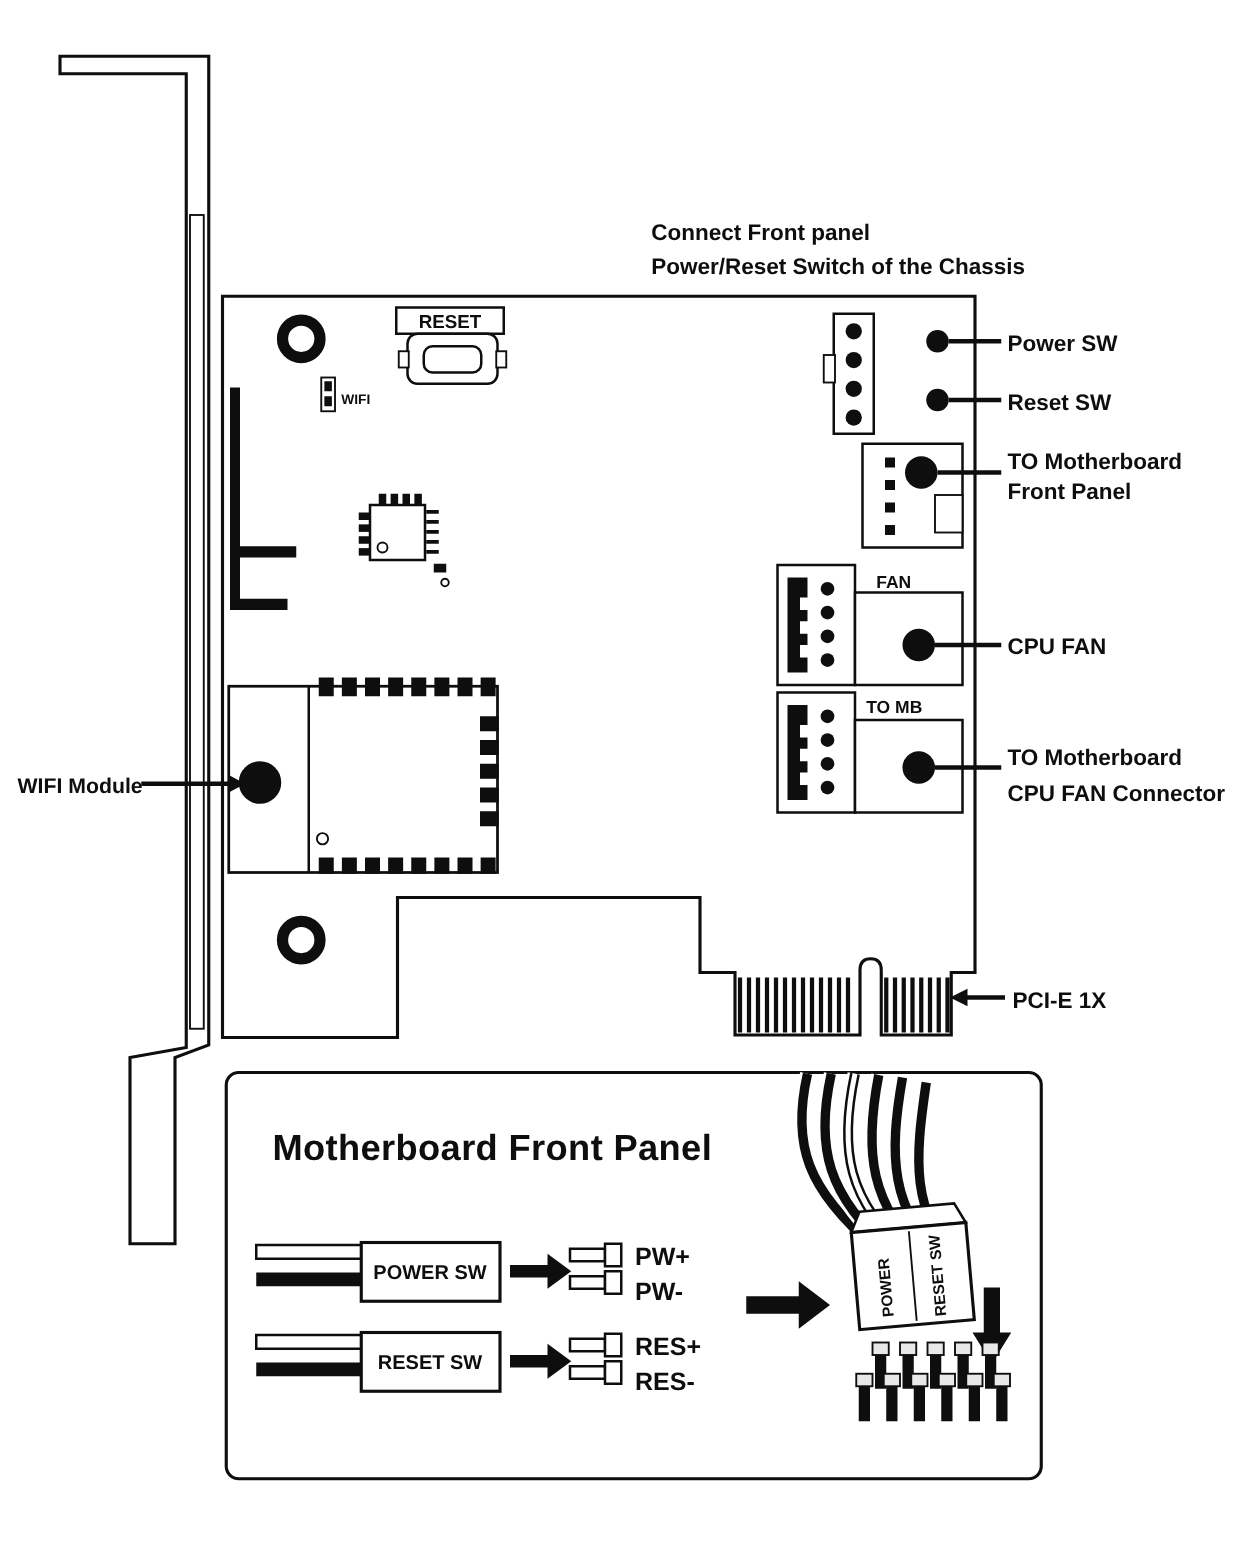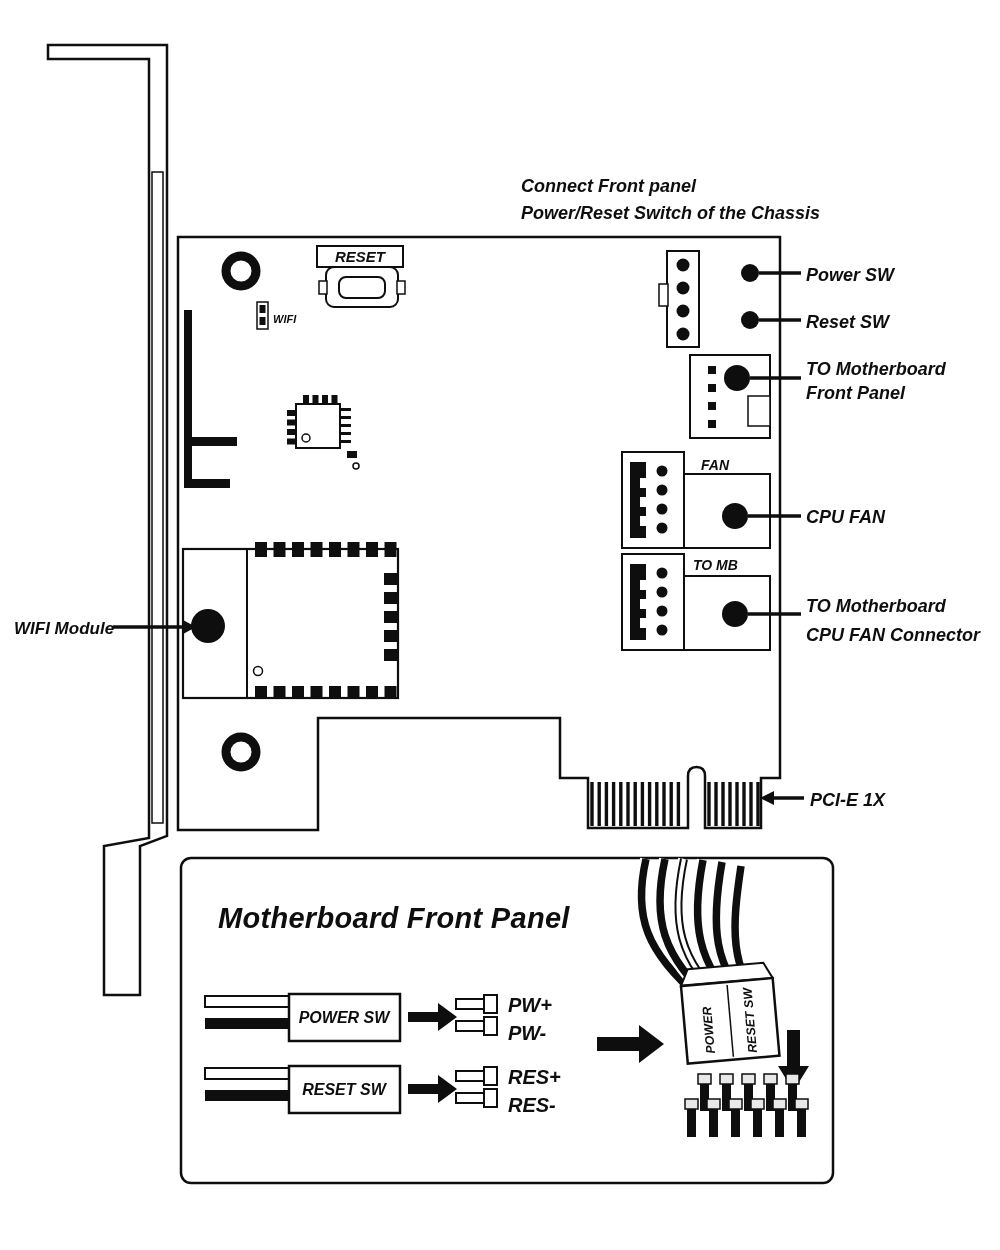--- a/index.html
+++ b/index.html
@@ -1,16 +1,16 @@
 <!DOCTYPE html>
 <html><head>
 <meta charset="utf-8">
 <style>
   html,body{margin:0;padding:0;background:#ffffff;}
-  .stage{width:1000px;height:1250px;background:#ffffff;position:relative;overflow:hidden;font-style:italic;}
+  .stage{width:1000px;height:1250px;background:#ffffff;position:relative;overflow:hidden;}
   svg{display:block;}
   text{font-family:"Liberation Sans","DejaVu Sans",sans-serif;fill:#0e0e0e;}
   .b18{font-size:18px;font-weight:bold;}
   .b17{font-size:17px;font-weight:bold;}
   .b15{font-size:15px;font-weight:bold;}
   .b14{font-size:14px;font-weight:bold;}
   .b11{font-size:11px;font-weight:bold;}
   .b29{font-size:29px;font-weight:bold;letter-spacing:.3px;}
   .b16{font-size:16px;font-weight:bold;}
   .b20{font-size:20px;font-weight:bold;}

